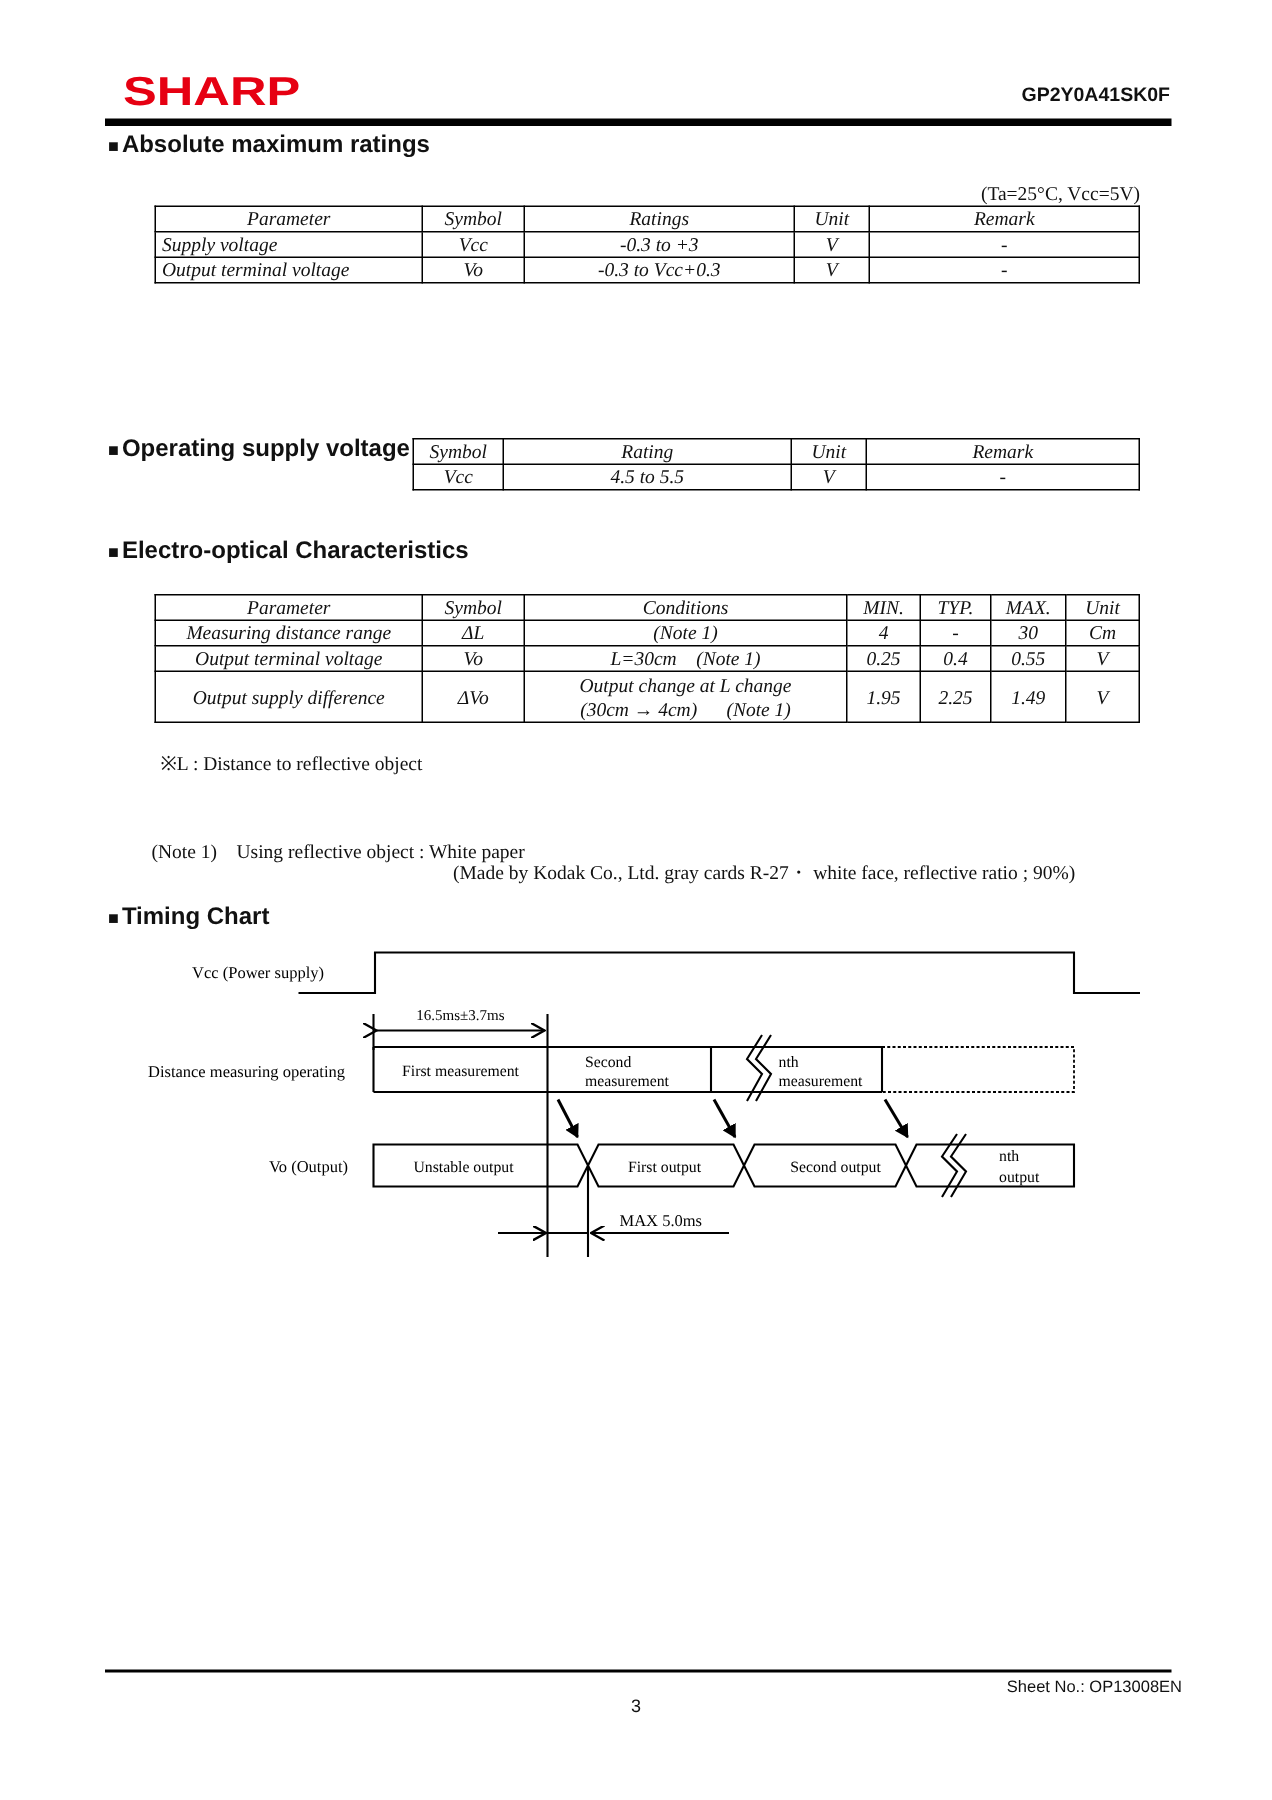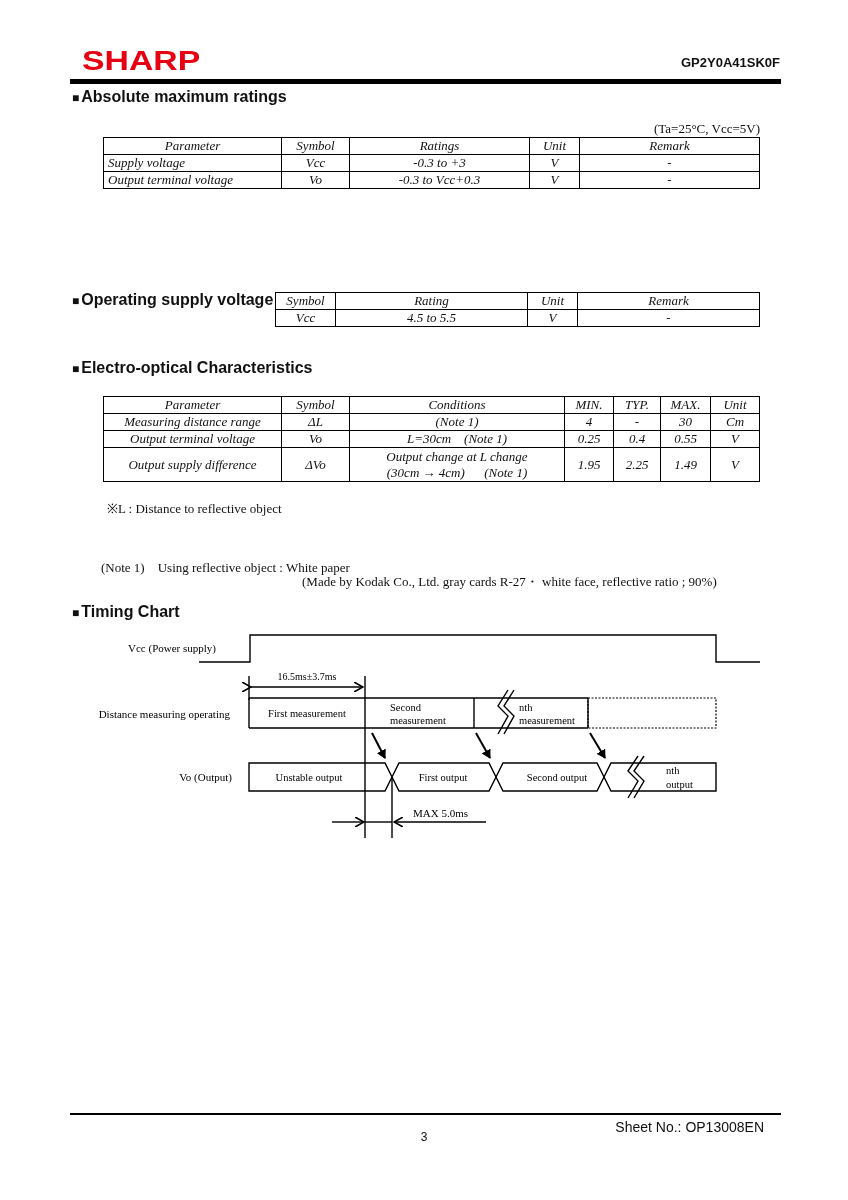--- a/index.html
+++ b/index.html
@@ -15,21 +15,21 @@
   .section-title .bullet { font-size: 12px; margin-right: 2px; }
 
   table.spec { position: absolute; border-collapse: collapse; font-family: "Liberation Serif", serif; font-size: 13px; font-style: italic; }
   table.spec td { border: 1px solid #000; padding: 0 4px; height: 16px; line-height: 16px; text-align: center; white-space: nowrap; }
   table.spec td.left { text-align: left; }
   table.spec { border: 1.5px solid #000; }
 
   .cond-note { font-family: "Liberation Serif", serif; font-size: 13px; }
 
   .footer-rule { left: 70px; top: 1113px; width: 711px; height: 1.5px; background: #000; }
-  .sheet { right: 84px; top: 1119px; font-family: "Liberation Sans", sans-serif; font-size: 14px; }
+  .sheet { right: 60px; top: 1119px; font-family: "Liberation Sans", sans-serif; font-size: 11px; }
   .pageno { left: 0; width: 848px; text-align: center; top: 1130px; font-family: "Liberation Sans", sans-serif; font-size: 12px; }
 
   svg text { font-family: "Liberation Serif", serif; }
 </style>
 </head>
 <body>
 
 <div class="abs logo">SHARP</div>
 <div class="abs partno">GP2Y0A41SK0F</div>
 <div class="abs header-rule"></div>

